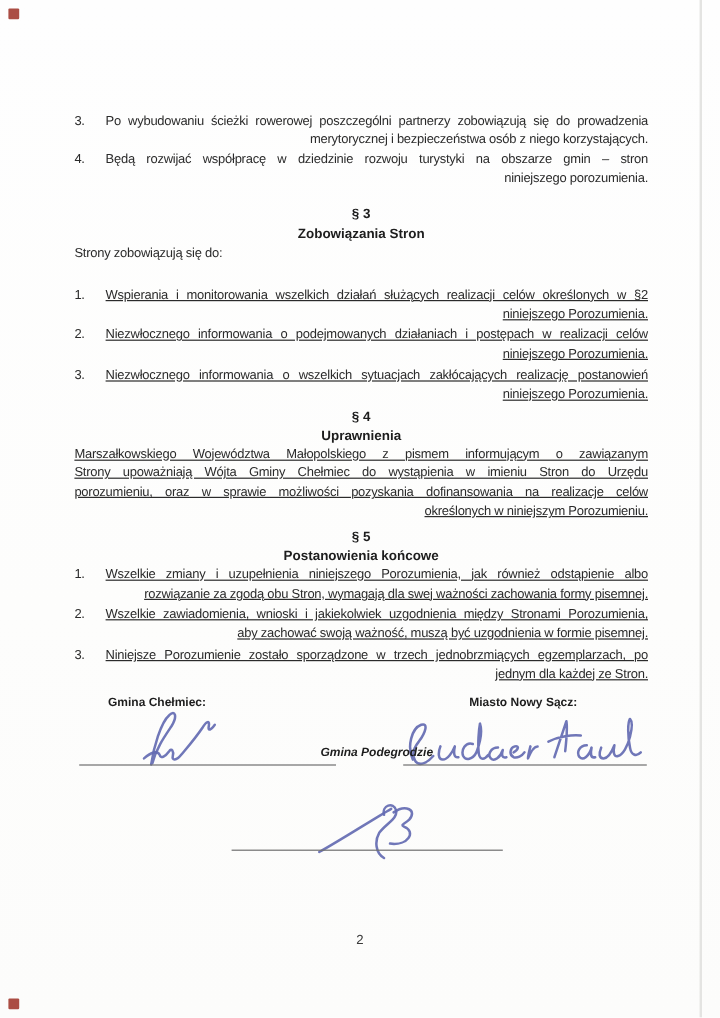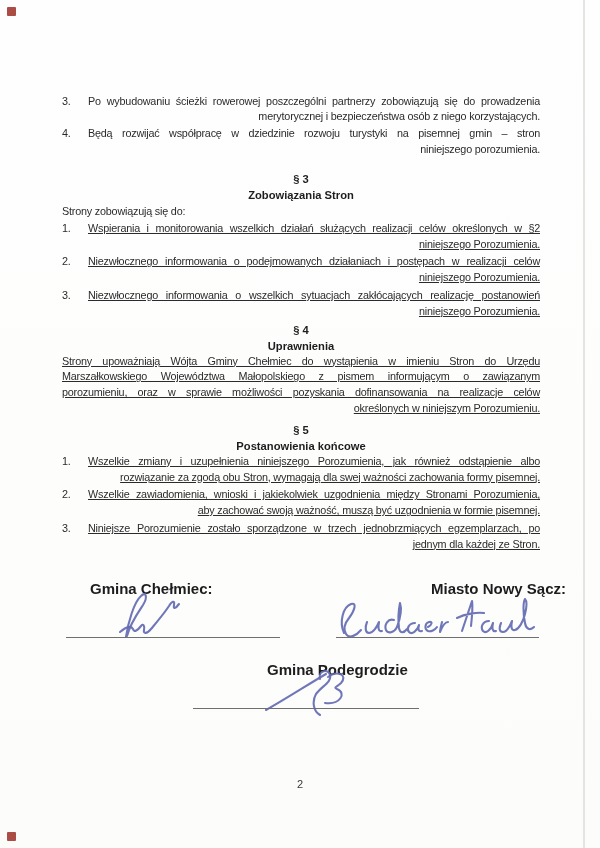--- a/index.html
+++ b/index.html
@@ -24,29 +24,29 @@
   .ll { display: block; text-align: right; white-space: nowrap; line-height: 15.2px; }
   .sec .jl, .sec .ll { line-height: 15.8px; text-decoration: underline; }
   .num { line-height: 15.2px; }
   .sec .num { line-height: 15.8px; }
 
   .sec { margin-top: 0; }
   .sec-mark, .sec-title {
     text-align: center; font-weight: bold; color: #1d1d1d;
     font-size: 11.2px; line-height: 16px; letter-spacing: 0;
   }
-  .lead { line-height: 16px; margin-bottom: 2px; }
+  .lead { line-height: 16px; margin-bottom: 20px; }
 
   .sec3 { margin-top: 14px; }
   .sec4 { margin-top: 1px; }
   .sec5 { margin-top: 5px; }
   .par .jl, .par .ll { line-height: 15.8px; }
 
   .sig-label {
-    position: absolute; font-weight: bold; font-size: 15px; color: #1d1d1d; white-space: nowrap;
+    position: absolute; font-weight: bold; font-size: 10px; color: #1d1d1d; white-space: nowrap;
   }
   .sig-line { position: absolute; height: 1px; background: #6f6f6f; }
   .sig-ink { position: absolute; }
   .sig-ink path { fill: none; stroke: #646bb2; stroke-width: 2.1; stroke-linecap: round; stroke-linejoin: round; opacity: .92; }
 
   .page-num { position: absolute; left: 0; top: 778px; width: 600px; text-align: center; font-size: 11px; color: #3a3a3a; }
 </style>
 </head>
 <body>
 
@@ -61,21 +61,21 @@
     <div class="li">
       <span class="num">3.</span>
       <span class="txt">
         <span class="jl">Po wybudowaniu ścieżki rowerowej poszczególni partnerzy zobowiązują się do prowadzenia</span>
         <span class="ll">merytorycznej i bezpieczeństwa osób z niego korzystających.</span>
       </span>
     </div>
     <div class="li">
       <span class="num">4.</span>
       <span class="txt">
-        <span class="jl">Będą rozwijać współpracę w dziedzinie rozwoju turystyki na pisemnej gmin – stron</span>
+        <span class="jl">Będą rozwijać współpracę w dziedzinie rozwoju turystyki na obszarze gmin – stron</span>
         <span class="ll">niniejszego porozumienia.</span>
       </span>
     </div>
   </div>
 
   <div class="sec sec3">
     <div class="sec-mark">§ 3</div>
     <div class="sec-title">Zobowiązania Stron</div>
     <div class="lead">Strony zobowiązują się do:</div>
     <div class="li">
@@ -98,22 +98,22 @@
         <span class="jl">Niezwłocznego informowania o wszelkich sytuacjach zakłócających realizację postanowień</span>
         <span class="ll">niniejszego Porozumienia.</span>
       </span>
     </div>
   </div>
 
   <div class="sec sec4">
     <div class="sec-mark">§ 4</div>
     <div class="sec-title">Uprawnienia</div>
     <div class="par">
+      <span class="jl">Marszałkowskiego Województwa Małopolskiego z pismem informującym o zawiązanym</span>
       <span class="jl">Strony upoważniają Wójta Gminy Chełmiec do wystąpienia w imieniu Stron do Urzędu</span>
-      <span class="jl">Marszałkowskiego Województwa Małopolskiego z pismem informującym o zawiązanym</span>
       <span class="jl">porozumieniu, oraz w sprawie możliwości pozyskania dofinansowania na realizacje celów</span>
       <span class="ll">określonych w niniejszym Porozumieniu.</span>
     </div>
   </div>
 
   <div class="sec sec5">
     <div class="sec-mark">§ 5</div>
     <div class="sec-title">Postanowienia końcowe</div>
     <div class="li">
       <span class="num">1.</span>
@@ -139,28 +139,28 @@
   </div>
 </div>
 
 <div class="sig-label" style="left:90px; top:580px;">Gmina Chełmiec:</div>
 <svg class="sig-ink" style="left:110px; top:592px;" width="80" height="50" viewBox="0 0 80 50">
   <path d="M16 45 C18 31 24 10 31 4 C36 -1 38 5 33 13 C27 22 20 32 17 44"></path>
   <path d="M10 40 C16 35 21 33 23 37 C24 41 28 38 31 34 C33 31 35 34 34 38 C33 42 37 42 41 37 C46 31 53 23 59 14 C62 9 65 8 64 13 C63 18 66 16 69 12"></path>
 </svg>
 <div class="sig-line" style="left:66px; top:637px; width:214px;"></div>
 
-<div class="sig-label" style="left:391px; top:580px;margin-left:40px;">Miasto Nowy Sącz:</div>
+<div class="sig-label" style="left:391px; top:580px;">Miasto Nowy Sącz:</div>
 <svg class="sig-ink" style="left:334px; top:598px;" width="206" height="46" viewBox="0 0 206 46">
   <path d="M10 35 C5 24 9 9 17 6 C23 4 21 12 15 20 C11 25 9 31 12 36 C15 41 22 38 27 32 M33 24 C31 29 31 35 35 35 C39 35 43 29 45 24 C44 29 44 34 48 33 M60 22 C54 20 50 27 52 32 C54 36 60 35 63 29 C66 21 68 11 66 5 C65 10 64 22 65 30 C66 36 70 35 73 31 M81 25 C75 25 72 31 75 34 C78 37 83 33 85 27 C84 31 84 34 88 33 M94 29 C98 27 99 23 95 24 C91 25 90 31 94 33 C97 34 101 32 103 29 M108 24 C107 28 106 33 106 34 C108 29 111 24 114 24"></path>
   <path d="M128 33 C132 21 136 9 138 3 C139 9 138 19 137 28 M123 20 C131 16 143 14 150 15 M155 23 C149 23 146 29 149 33 C152 36 157 32 159 25 C158 30 158 34 162 33 M167 25 C165 30 165 34 169 34 C173 34 176 28 178 23 C177 28 177 33 181 32 C185 31 189 24 191 16 C193 8 193 3 191 1 C189 4 189 15 191 25 C192 31 196 33 200 29"></path>
 </svg>
 <div class="sig-line" style="left:336px; top:637px; width:203px;"></div>
 
-<div class="sig-label" style="left:267px; top:661px;">Gmina Podegrodzie</div>
+<div class="sig-label" style="left:267px; top:622px;font-style:italic;">Gmina Podegrodzie</div>
 <svg class="sig-ink" style="left:262px; top:670px;" width="100" height="48" viewBox="0 0 100 48">
   <path d="M4 40 C22 30 50 12 64 4"></path>
   <path d="M58 9 C56 1 66 -2 68 5 C70 12 60 16 54 24 C50 31 51 41 58 45"></path>
   <path d="M66 7 C76 0 86 5 79 13 C75 17 71 17 75 19 C85 23 78 35 63 33"></path>
 </svg>
 <div class="sig-line" style="left:193px; top:708px; width:226px;"></div>
 
 <div class="page-num">2</div>
 
 </body></html>

